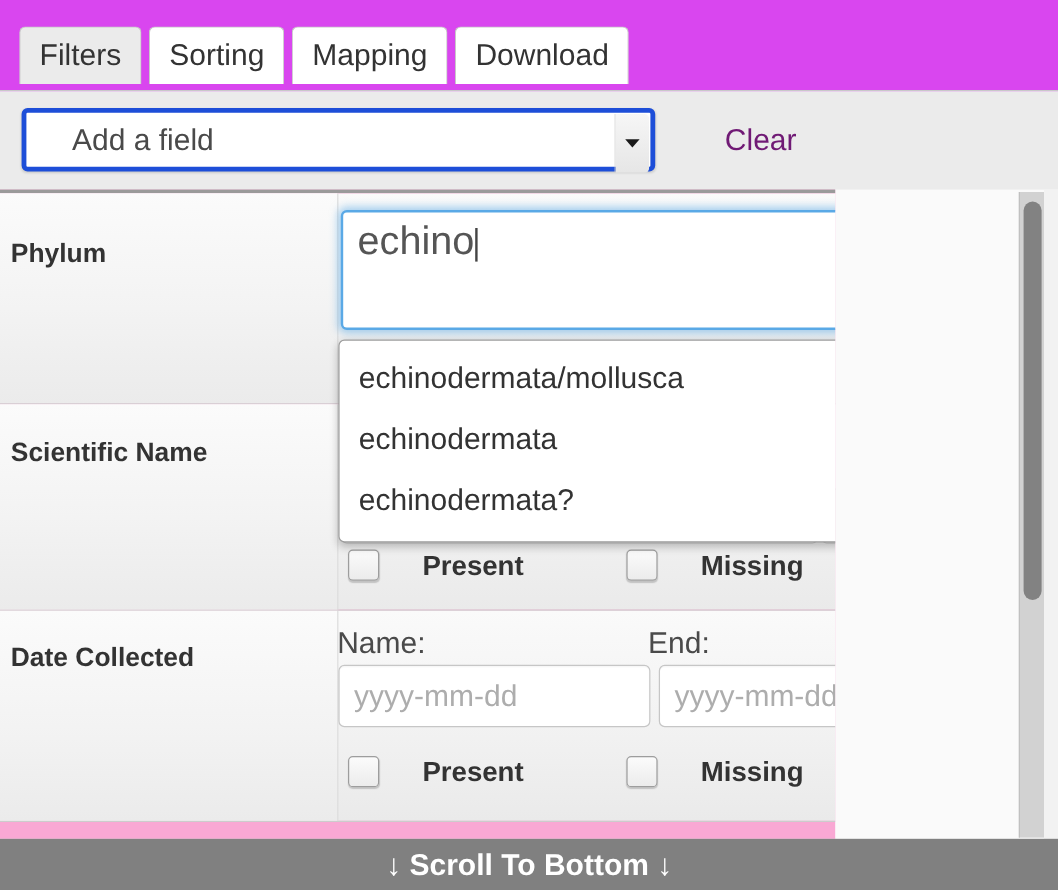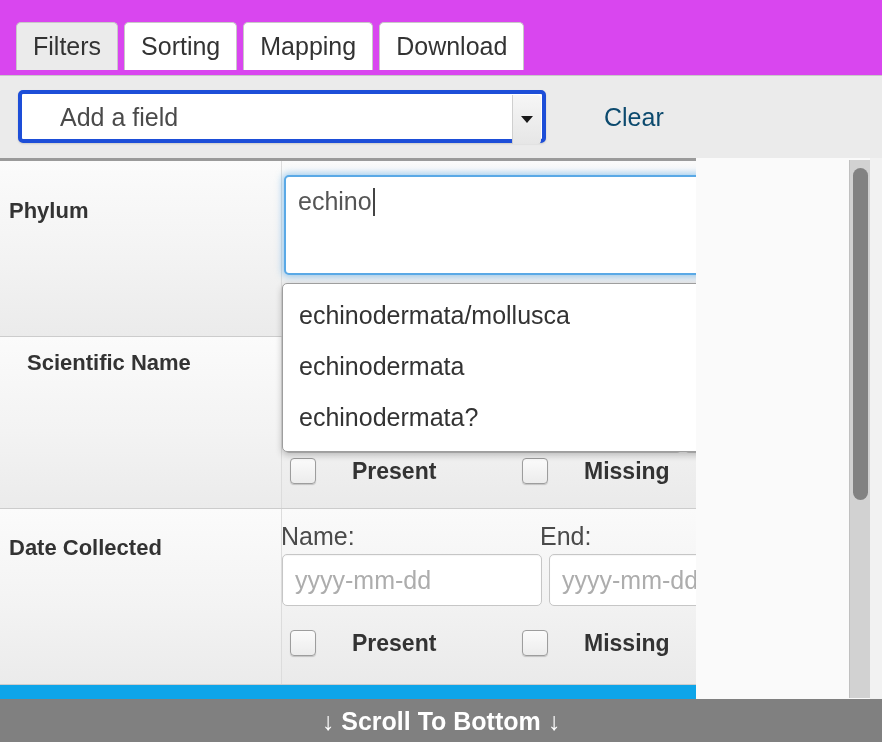--- a/index.html
+++ b/index.html
@@ -101,32 +101,32 @@
   }
   .fieldselect .fs-arrow {
     width: 0; height: 0;
     border-left: 6px solid transparent;
     border-right: 6px solid transparent;
     border-top: 7px solid #1a1a1a;
   }
   .clear-link {
     margin-left: 58px;
     font-size: 25px;
-    color: #0c4a6e;
+    color: #701a75;
     line-height: 30px;
     cursor: pointer;
     text-decoration: none;
   }
 
   
   .scrollarea {
     position: absolute;
     left: 0; top: 158px;
     width: 696px; height: 541px;
-    background: #0ea5e9;
+    background: #f9a8d4;
     border-top: 3px solid #9a9a9a;
     overflow: hidden;
   }
   .rows {
     position: absolute;
     left: 0; top: 0;
     width: 849px;
   }
   .row {
     position: relative;
@@ -165,21 +165,21 @@
     cursor: pointer;
     user-select: none;
   }
 
   
   .ta {
     position: absolute;
     background: #ffffff;
     border: 1px solid #c6c6c6;
     border-radius: 5px;
-    font-size: 25px;
+    font-size: 33px;
     color: #555555;
     line-height: 30px;
     padding: 9px 12px;
     overflow: hidden;
     box-shadow: inset 0 1px 1px rgba(0,0,0,0.04);
   }
   .ta.focused {
     border: 2px solid #5aa9e6;
     box-shadow: 0 0 7px 2px rgba(90,169,230,0.55);
   }
@@ -370,21 +370,21 @@
               <i style="left:6px;top:12px;"></i>
               <i style="left:12px;top:12px;"></i>
           </span>
         </div>
 
         <div class="remove-x" style="top:24px;">✖</div>
       </div>
 
       <div class="row row-sciname">
         <div class="labelcol"></div>
-        <div class="rowlabel" style="top:9px;margin-left:18px;">Scientific Name</div>
+        <div class="rowlabel" style="top:23px;">Scientific Name</div>
 
         <div class="ta" style="left:284px; top:14px; width:398px; height:102px;">
           <span></span>
           <span class="grip">
             <i style="left:12px;top:0px;"></i>
             <i style="left:6px;top:6px;"></i>
               <i style="left:12px;top:6px;"></i>
             <i style="left:0px;top:12px;"></i>
               <i style="left:6px;top:12px;"></i>
               <i style="left:12px;top:12px;"></i>

